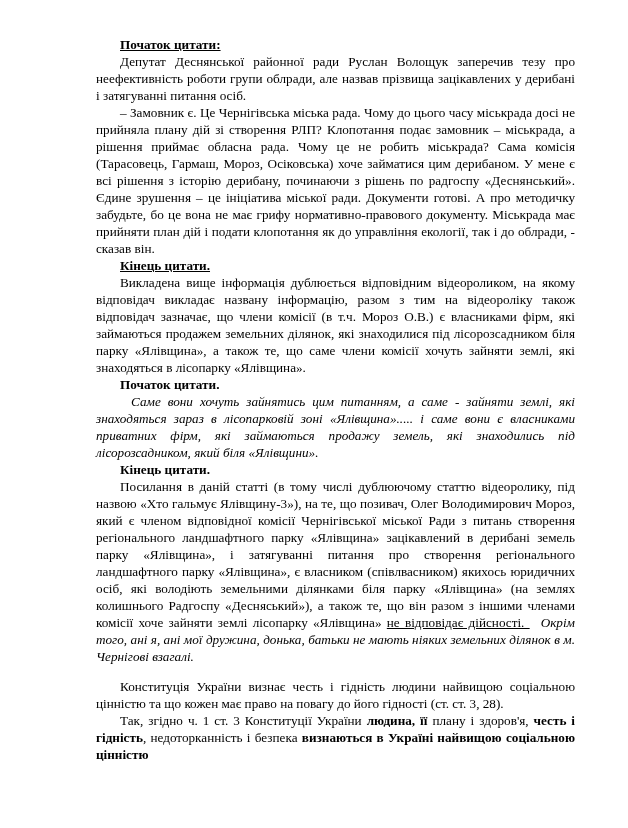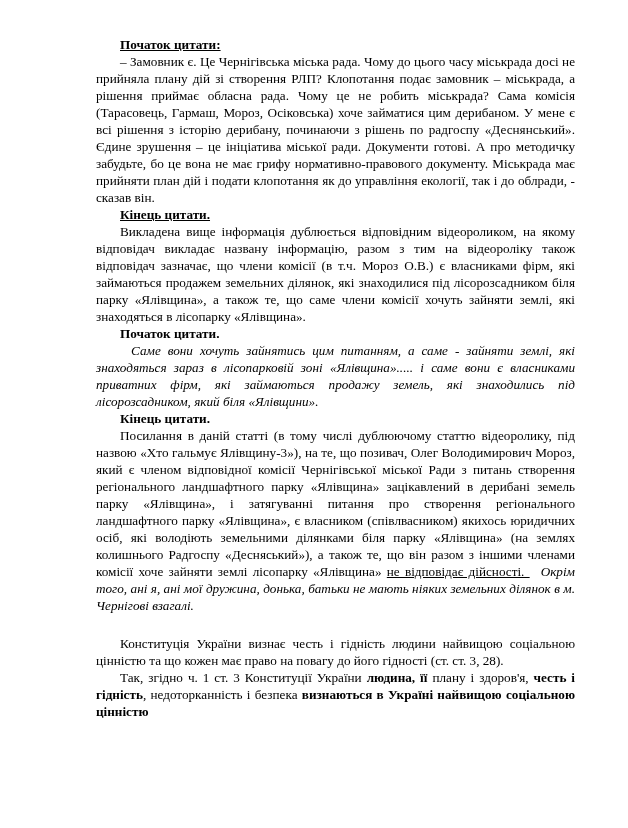--- a/index.html
+++ b/index.html
@@ -23,32 +23,33 @@
     font-family: "Liberation Serif", "DejaVu Serif", serif;
     font-size: 13.2px;
     line-height: 17px;
     text-align: justify;
   }
   .para {
     margin: 0;
     text-indent: 24px;
   }
   .para.space-before {
-    margin-top: 21px;
+    margin-top: 13px;
   }
   .b { font-weight: bold; }
   .i { font-style: italic; margin-left: 11px; }
   .u { text-decoration: underline; }
 </style>
 </head>
 <body>
 
 <div class="page">
   <div class="doc-text">
       <p class="para"><span class="b u">Початок цитати:</span></p>
+      <p class="para"><span>Депутат Деснянської районної ради Руслан Волощук заперечив тезу про неефективність роботи групи облради, але назвав прізвища зацікавлених у дерибані і затягуванні питання осіб.</span></p>
       <p class="para"><span>– Замовник є. Це Чернігівська міська рада. Чому до цього часу міськрада досі не прийняла плану дій зі створення РЛП? Клопотання подає замовник – міськрада, а рішення приймає обласна рада. Чому це не робить міськрада? Сама комісія (Тарасовець, Гармаш, Мороз, Осіковська) хоче займатися цим дерибаном. У мене є всі рішення з історію дерибану, починаючи з рішень по радгоспу «Деснянський». Єдине зрушення – це ініціатива міської ради. Документи готові. А про методичку забудьте, бо це вона не має грифу нормативно-правового документу. Міськрада має прийняти план дій і подати клопотання як до управління екології, так і до облради, - сказав він.</span></p>
       <p class="para"><span class="b u">Кінець цитати.</span></p>
       <p class="para"><span>Викладена вище інформація дублюється відповідним відеороликом, на якому відповідач викладає названу інформацію, разом з тим на відеороліку також відповідач зазначає, що члени комісії (в т.ч. Мороз О.В.) є власниками фірм, які займаються продажем земельних ділянок, які знаходилися під лісорозсадником біля парку «Ялівщина», а також те, що саме члени комісії хочуть зайняти землі, які знаходяться в лісопарку «Ялівщина».</span></p>
       <p class="para"><span class="b">Початок цитати.</span></p>
       <p class="para"><span class="i">Саме вони хочуть зайнятись цим питанням, а саме - зайняти землі, які знаходяться зараз в лісопарковій зоні «Ялівщина»..... і саме вони є власниками приватних фірм, які займаються продажу земель, які знаходились під лісорозсадником, який біля «Ялівщини».</span></p>
       <p class="para"><span class="b">Кінець цитати.</span></p>
       <p class="para"><span>Посилання в даній статті (в тому числі дублюючому статтю відеоролику, під назвою «Хто гальмує Ялівщину-3»), на те, що позивач, Олег Володимирович Мороз, який є членом відповідної комісії Чернігівської міської Ради з питань створення регіонального ландшафтного парку «Ялівщина» зацікавлений в дерибані земель парку «Ялівщина», і затягуванні питання про створення регіонального ландшафтного парку «Ялівщина», є власником (співлвасником) якихось юридичних осіб, які володіють земельними ділянками біля парку «Ялівщина» (на землях колишнього Радгоспу «Десняський»), а також те, що він разом з іншими членами комісії хоче зайняти землі  лісопарку «Ялівщина» </span><span class="u">не відповідає дійсності. </span><span class="i">Окрім того, ані я, ані мої дружина, донька, батьки не мають ніяких земельних ділянок в м. Чернігові взагалі.</span></p>
       <p class="para space-before"><span>Конституція України визнає честь і гідність людини найвищою соціальною цінністю та що кожен має право на повагу до його гідності (ст. ст. 3, 28).</span></p>
       <p class="para"><span>Так, згідно ч. 1 ст. 3   Конституції України </span><span class="b">людина, її</span><span> плану і здоров'я, </span><span class="b">честь і гідність</span><span>, недоторканність і безпека </span><span class="b">визнаються в Україні найвищою соціальною цінністю</span></p>
     </div>

